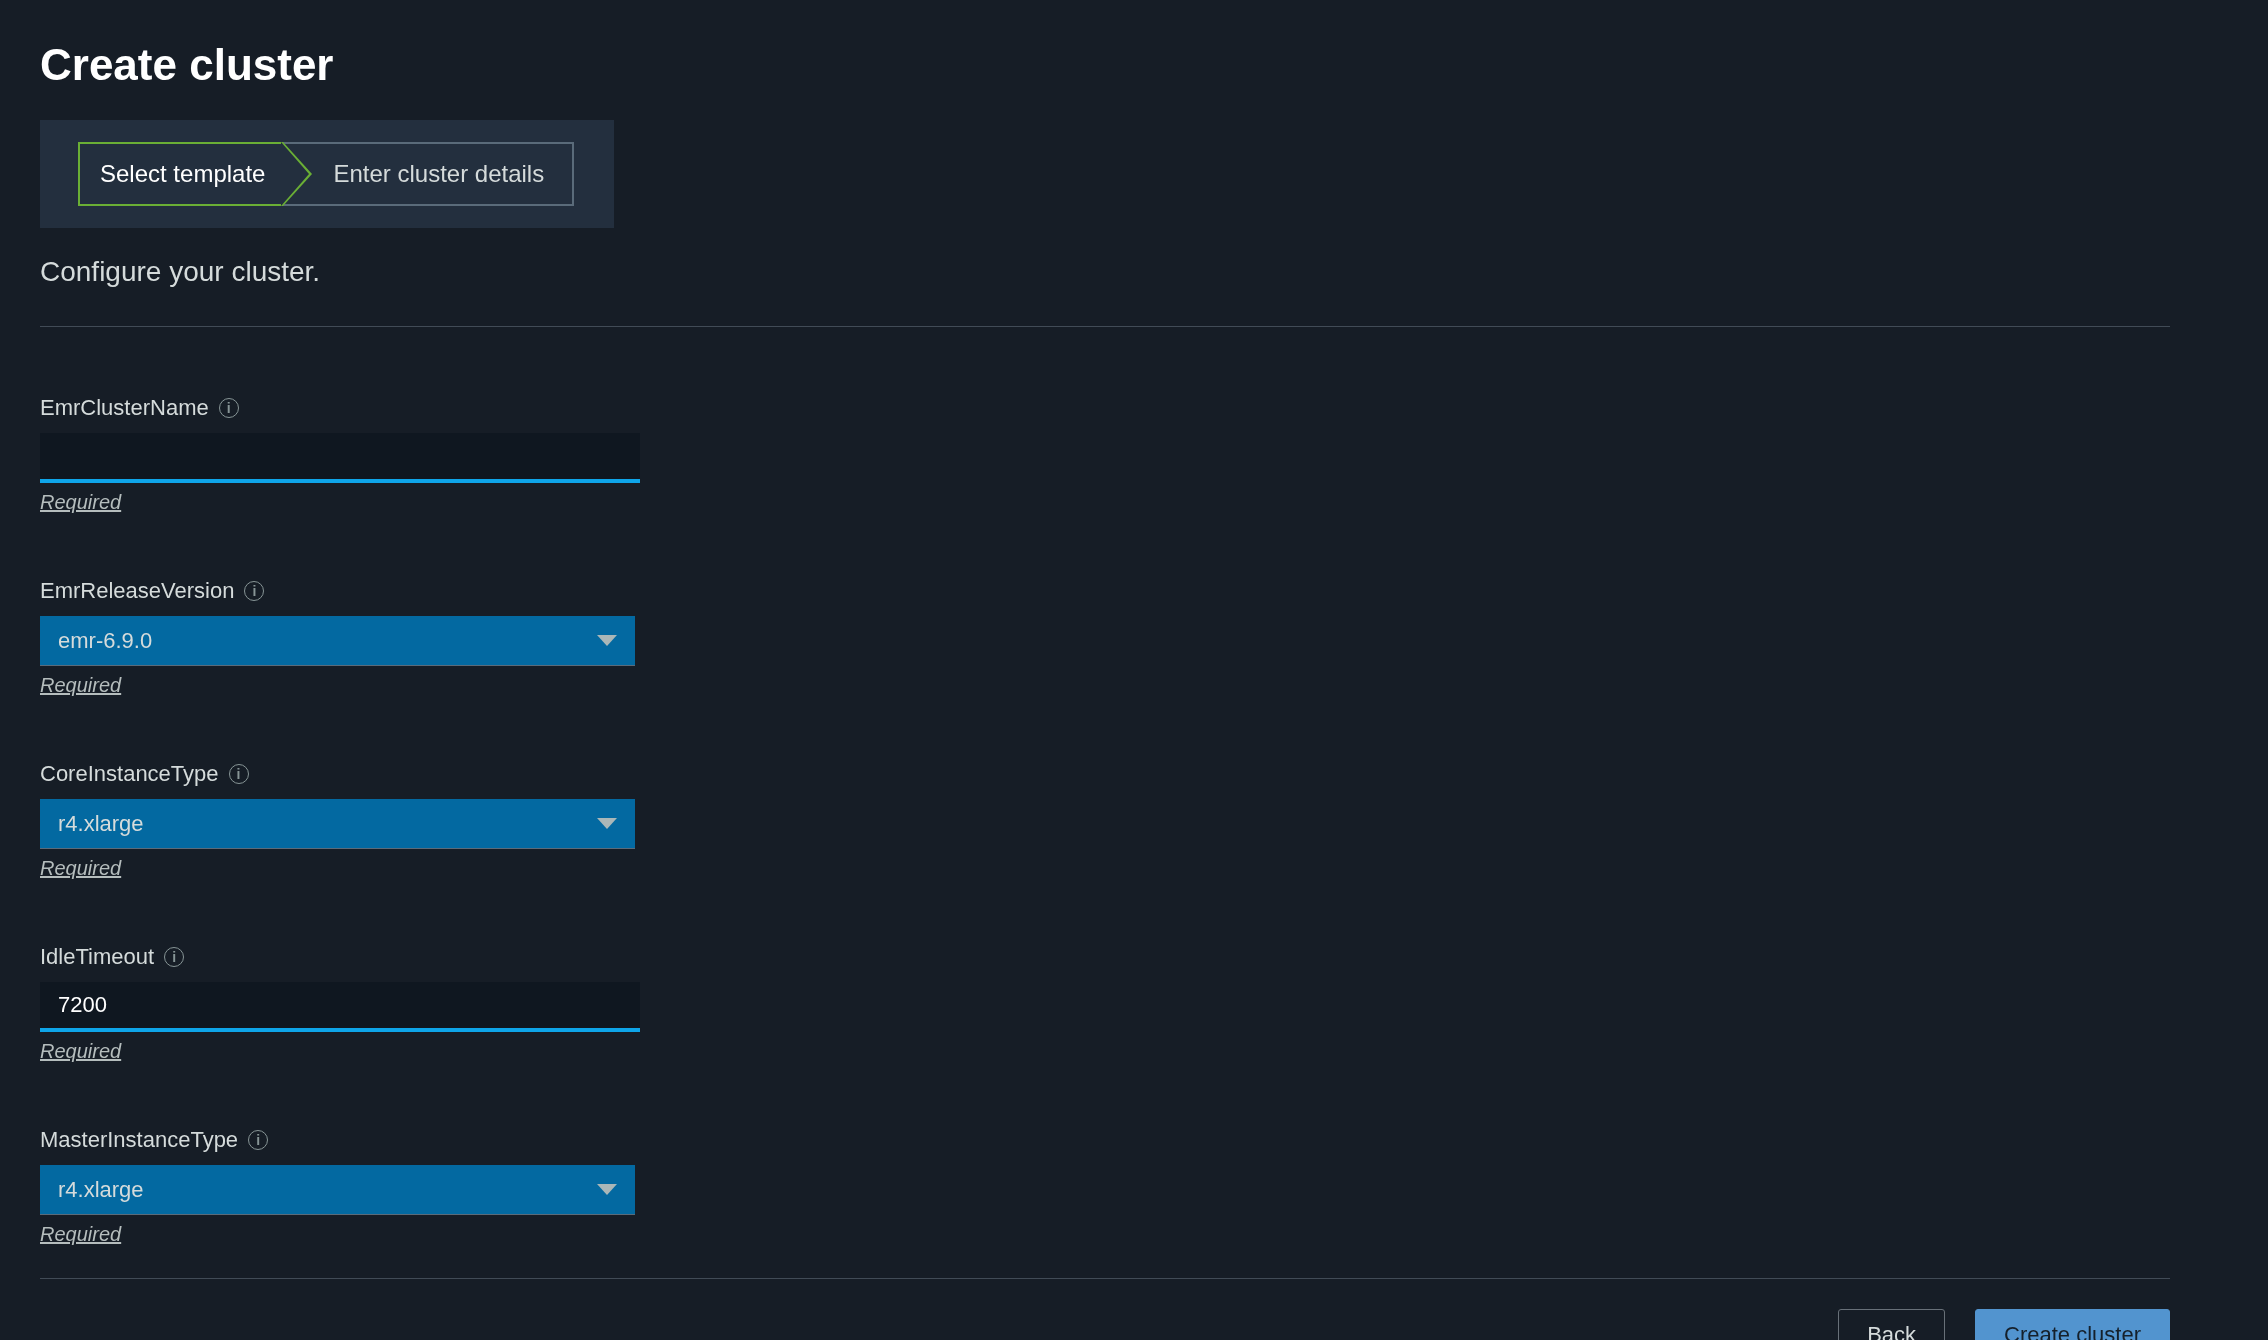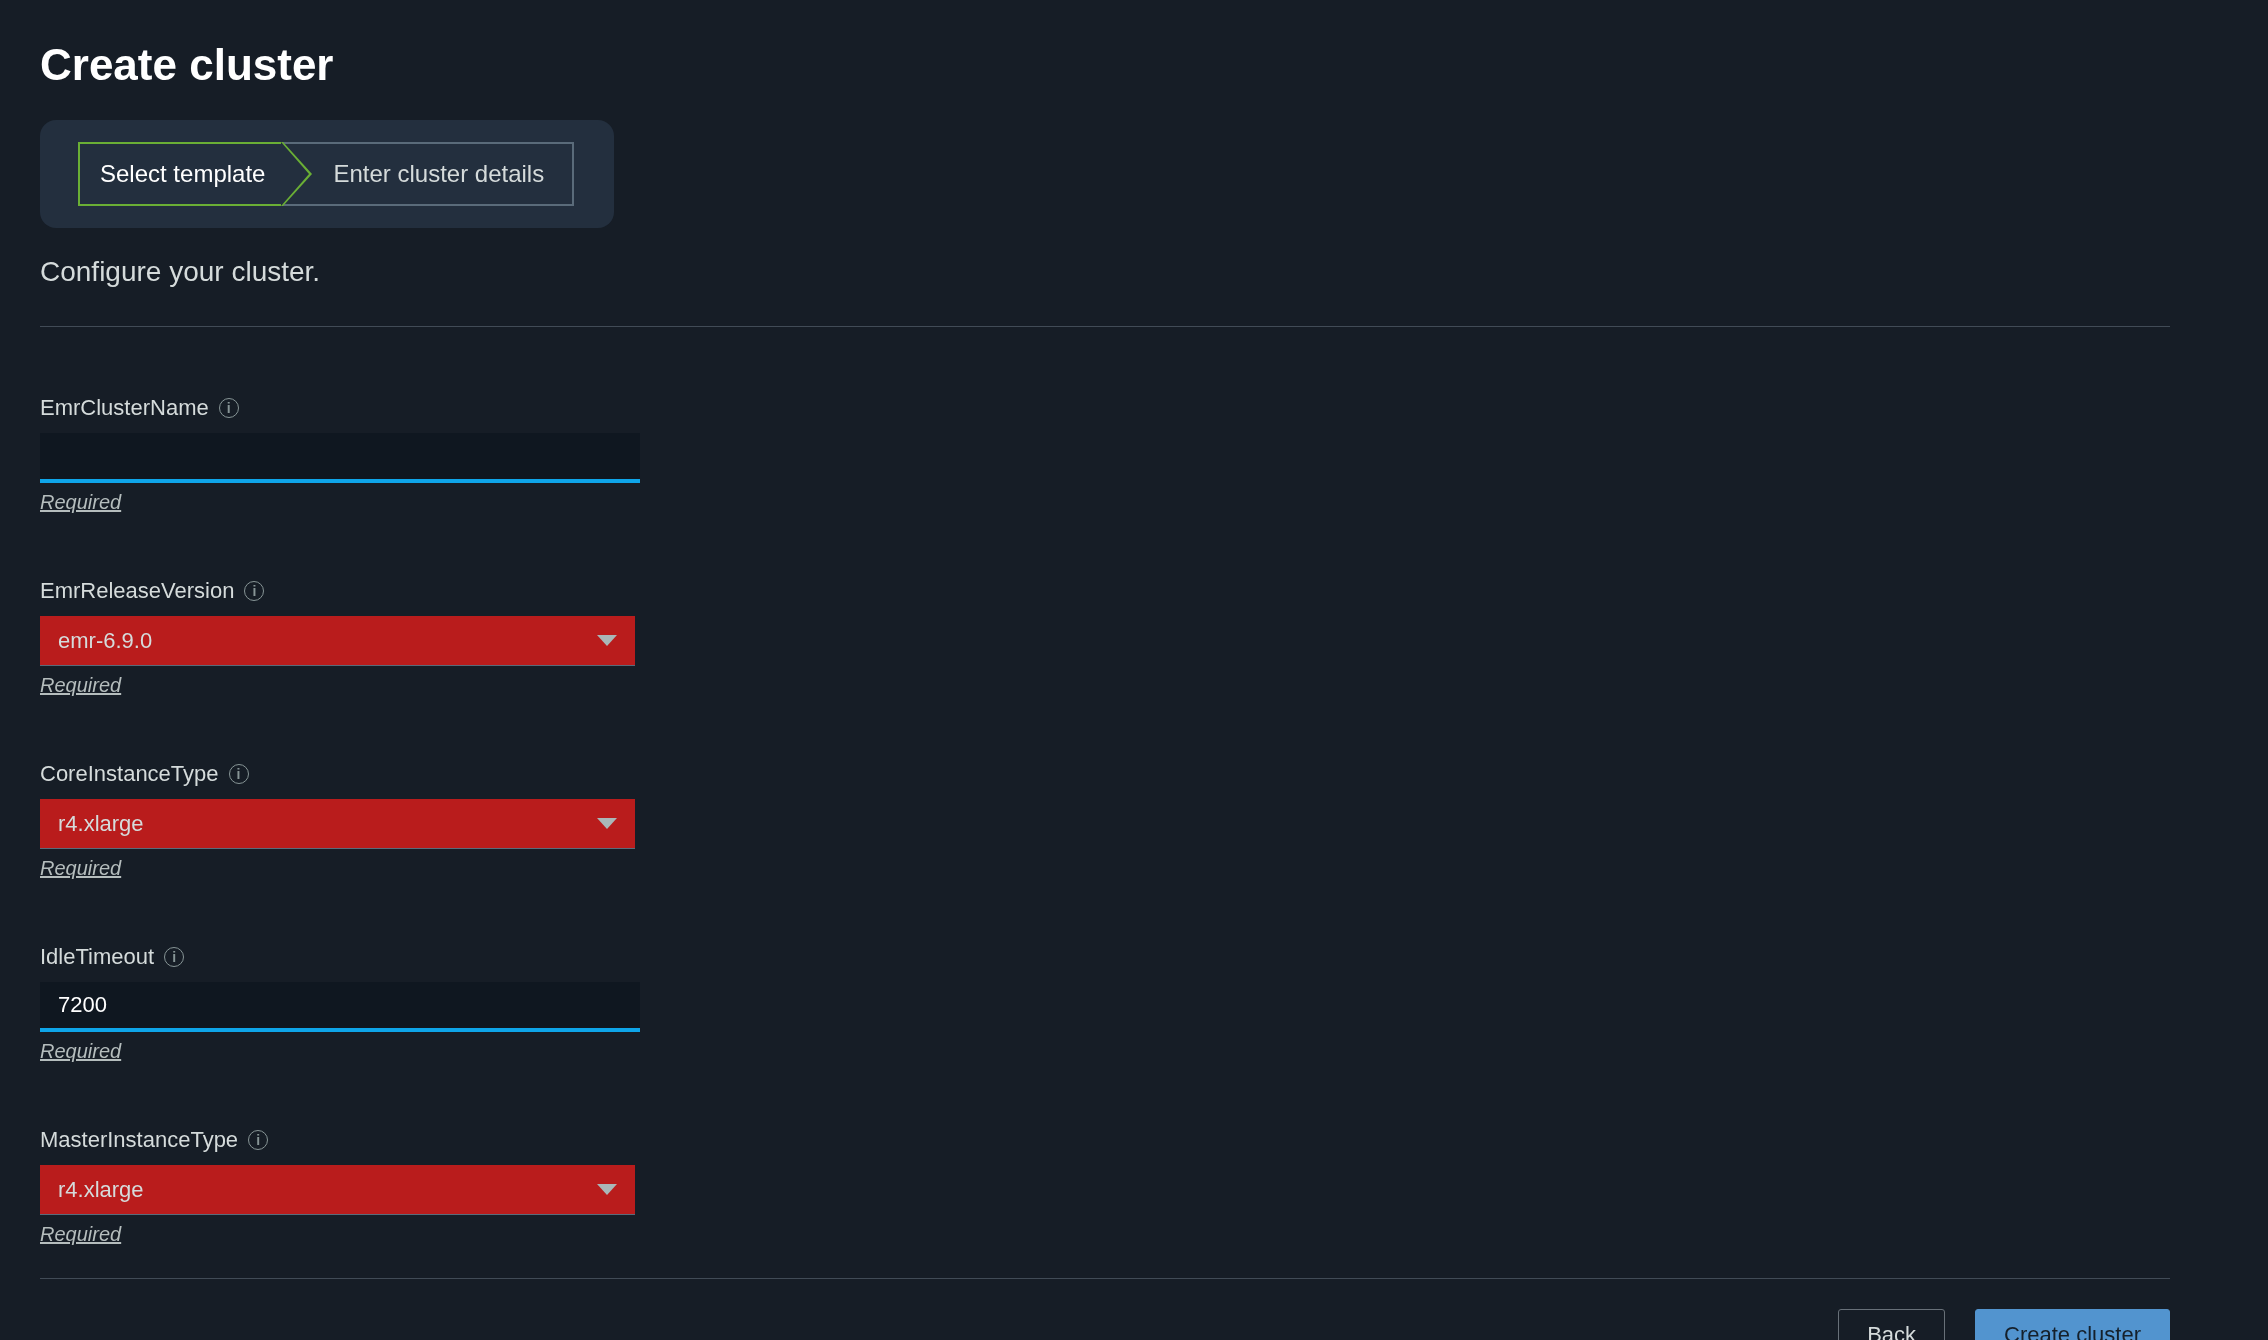--- a/index.html
+++ b/index.html
@@ -21,21 +21,21 @@
     h1.page-title {
       color: #ffffff;
       font-size: 44px;
       font-weight: 700;
       margin-bottom: 30px;
     }
     .wizard-steps {
       background: #232f3e;
       display: inline-flex;
       padding: 22px 40px 22px 38px;
-      border-radius: 16px;
+      border-radius: 0;
       margin-bottom: 28px;
     }
     .wizard-step {
       position: relative;
       height: 64px;
       display: flex;
       align-items: center;
       padding: 0 28px 0 40px;
       font-size: 24px;
       border: 2px solid transparent;
@@ -126,21 +126,21 @@
       border: none;
       border-bottom: 4px solid #0ea5e9;
       color: #ffffff;
       font-size: 22px;
       padding: 0 18px;
       outline: none;
     }
     .select-wrap {
       width: 595px;
       height: 50px;
-      background: #b91c1c;
+      background: #0369a1;
       border: none;
       border-bottom: 1px solid #5a6b7a;
       display: flex;
       align-items: center;
       justify-content: space-between;
       padding: 0 18px;
       cursor: pointer;
     }
     .select-value {
       color: #d5dbdb;

